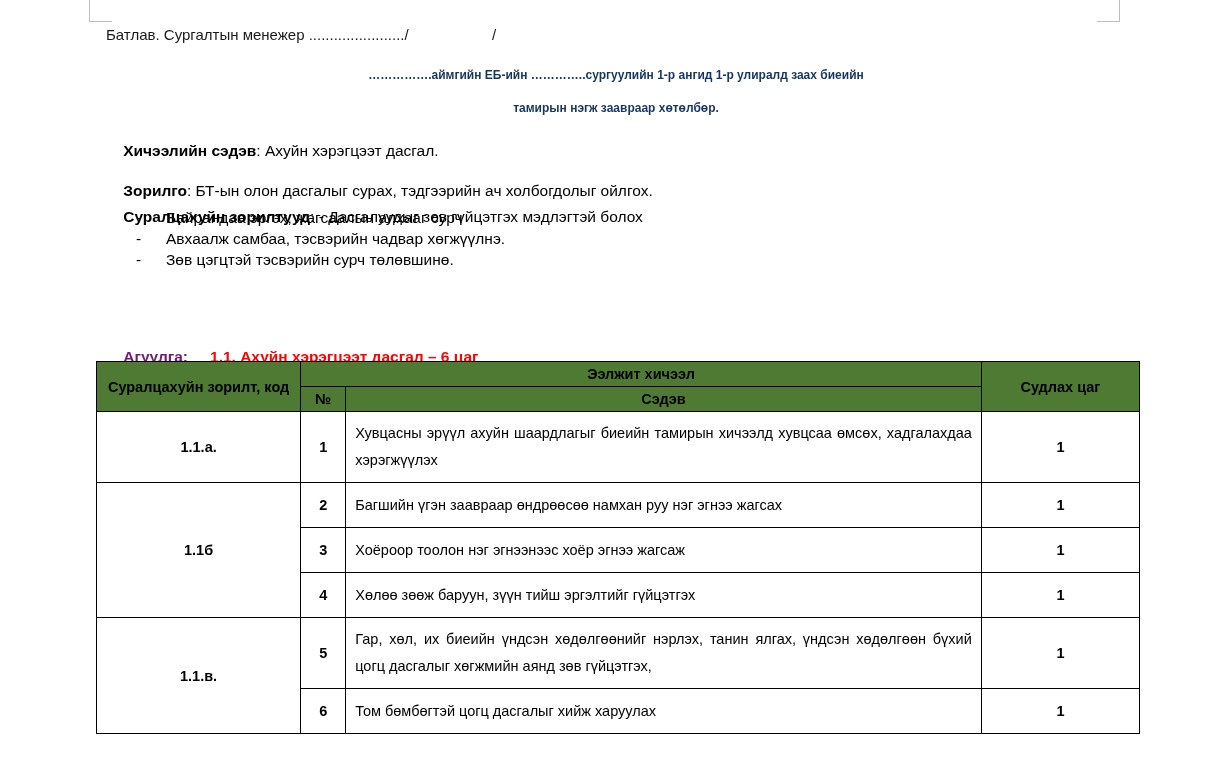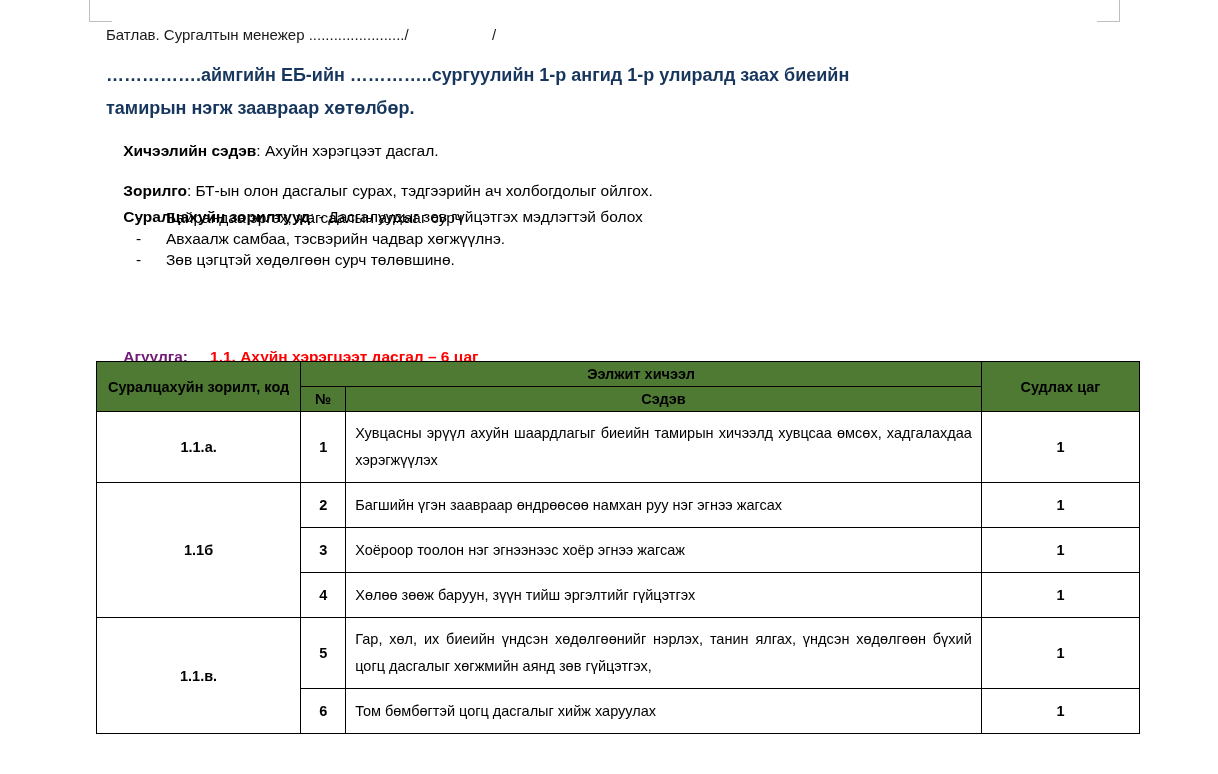--- a/index.html
+++ b/index.html
@@ -48,24 +48,24 @@
     font-size: 15px;
     color: #1a1a1a;
     white-space: pre;
   }
 
   .title-block {
     position: absolute;
     left: 106px;
     top: 55px;
     width: 1020px;
-    text-align: left;
+    text-align: center;
     color: #17365D;
     font-weight: bold;
-    font-size: 18px;
+    font-size: 12px;
     line-height: 33px;
   }
   .title-block .t-line { display: block; }
 
   .field-row {
     position: absolute;
     left: 106px;
     font-size: 15.5px;
     white-space: pre;
     color: #000;
@@ -178,21 +178,21 @@
     <b>Зорилго</b><span>: БТ-ын олон дасгалыг сурах, тэдгээрийн ач холбогдолыг ойлгох.</span>
   </div>
 
   <div class="field-row r-objs">
     <b>Суралцахуйн зорилтууд</b><span>: - Дасгалуудыг зөв гүйцэтгэх мэдлэгтэй болох</span>
   </div>
 
   <div class="bullets">
     <span class="bullet-item"><span class="dash">-</span><span>Байрандаа эргэх, жагсаалын алхааг сурч</span></span>
     <span class="bullet-item"><span class="dash">-</span><span>Авхаалж самбаа, тэсвэрийн чадвар хөгжүүлнэ.</span></span>
-    <span class="bullet-item"><span class="dash">-</span><span>Зөв цэгцтэй хөдөлгөөн сурч төлөвшинө.</span></span>
+    <span class="bullet-item"><span class="dash">-</span><span>Зөв цэгцтэй тэсвэрийн сурч төлөвшинө.</span></span>
   </div>
 
 
   <div class="content-row">
     <span class="lbl">Агуулга:</span><span class="val">1.1. Ахуйн хэрэгцээт дасгал – 6 цаг</span>
   </div>
 
   <table class="plan">
     <colgroup>
       <col class="col-code">

